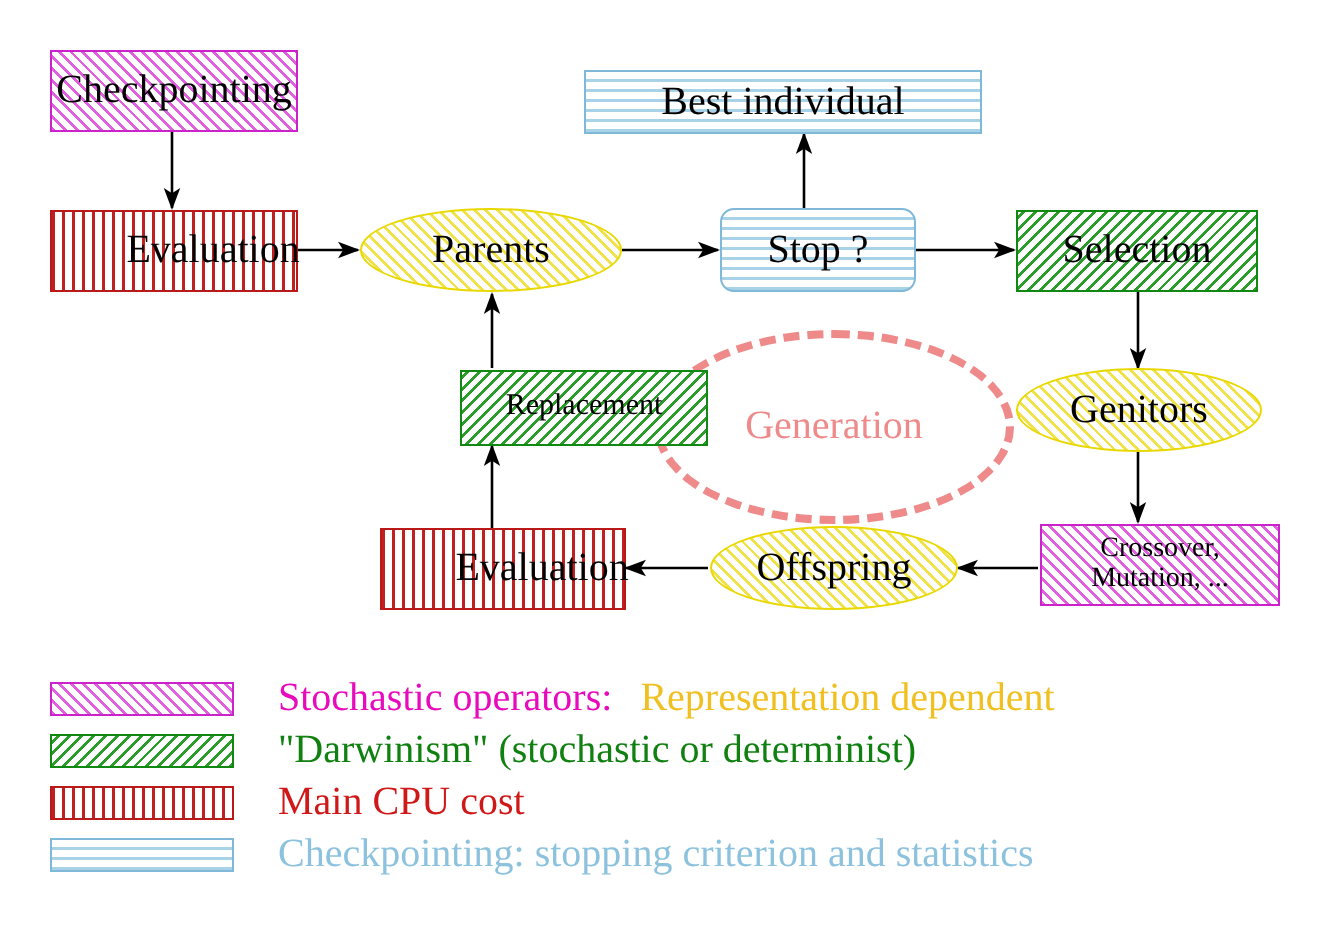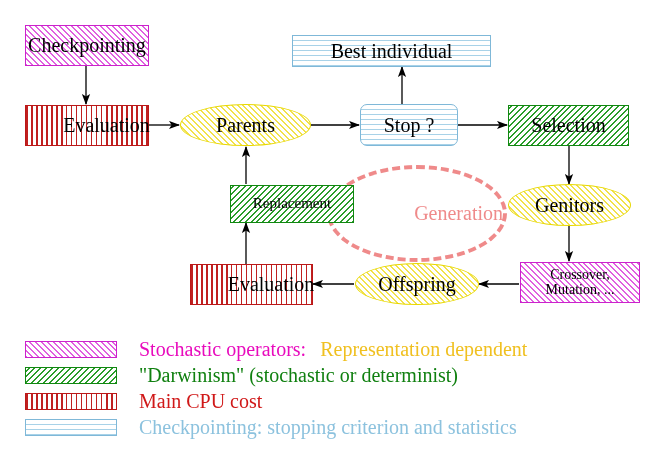--- a/index.html
+++ b/index.html
@@ -90,21 +90,21 @@
   .rounded { border-radius: 7px; }
   .ellipse { border-radius: 50%; }
 
   .dashed-generation {
     position: absolute;
     border: 4px dashed #ef8a8a;
     border-radius: 50%;
     background: transparent;
     display: flex;
     align-items: center;
-    justify-content: flex-end;
+    justify-content: center;
     color: #ef8a8a;
     z-index: 2;
   }
 
   
   #legend {
     position: absolute;
     left: 0;
     top: 336px;
     width: 662px;

